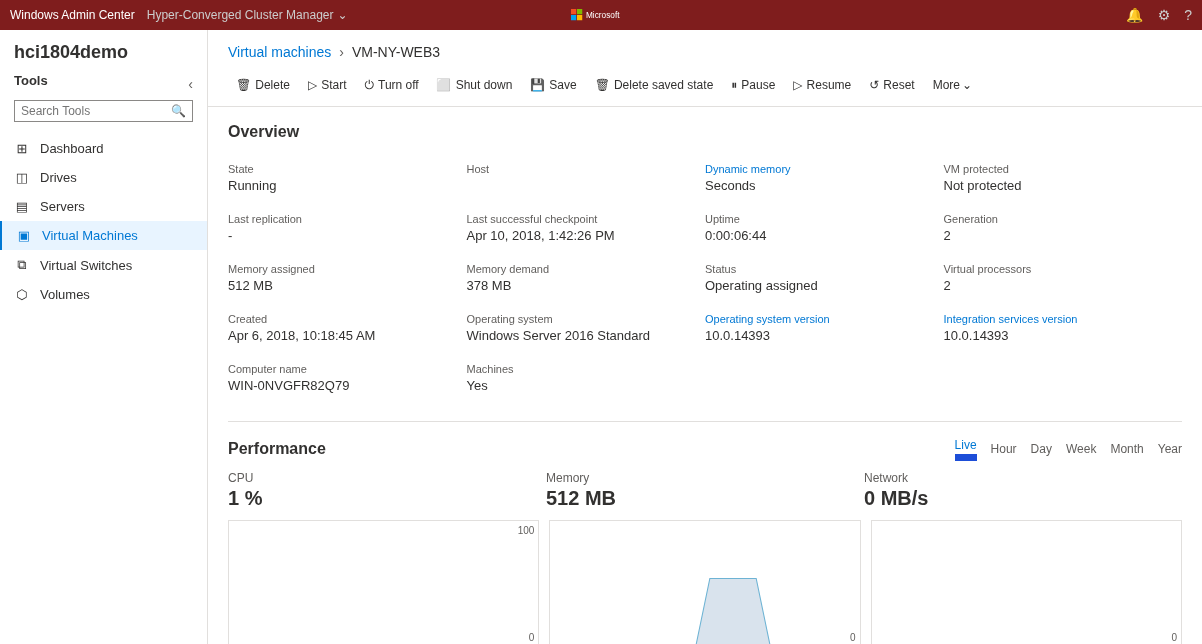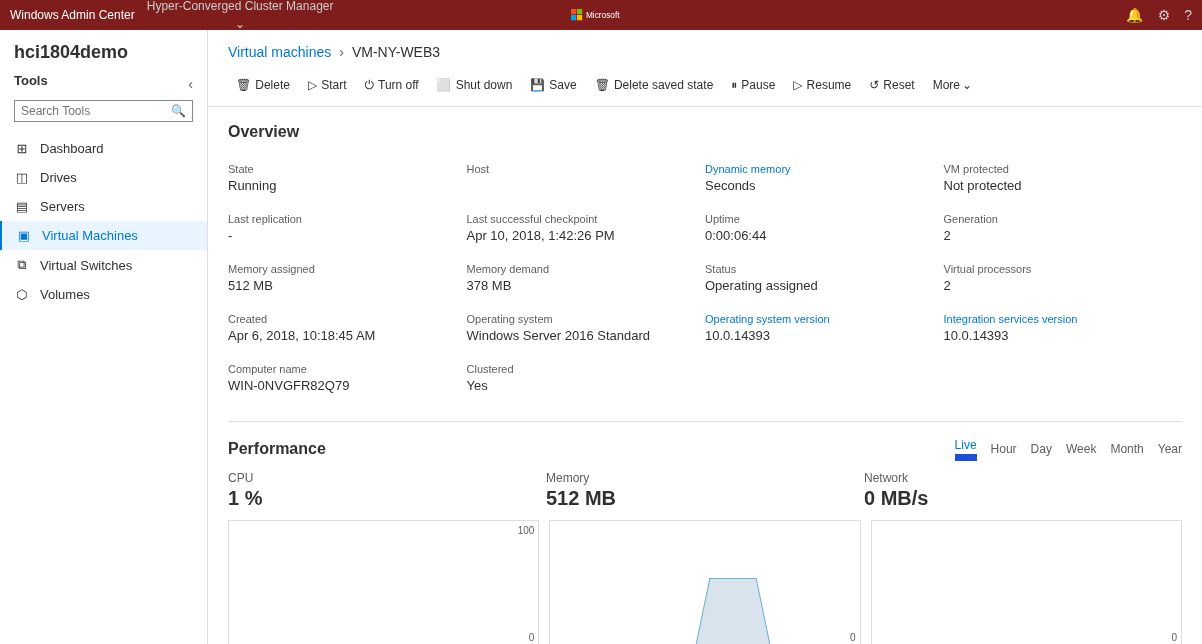--- a/index.html
+++ b/index.html
@@ -7,21 +7,21 @@
 
     
     .topbar {
       display: flex; align-items: center;
       background: #7f1d1d; color: #fff;
       height: 30px; padding: 0 10px;
       justify-content: space-between;
     }
     .topbar-left { display: flex; align-items: center; gap: 12px; }
     .topbar-app { font-size: 12px; font-weight: 400; color: #fff; }
-    .topbar-nav { display: flex; align-items: center; gap: 4px; font-size: 12px; color: #ccc; cursor: pointer; flex-direction: column; }
+    .topbar-nav { display: flex; align-items: center; gap: 4px; font-size: 12px; color: #ccc; cursor: pointer; }
     .topbar-nav span { color: #ccc; }
     .topbar-center { position: absolute; left: 50%; transform: translateX(-50%); }
     .topbar-right { display: flex; align-items: center; gap: 14px; }
     .topbar-icon { color: #ccc; font-size: 14px; cursor: pointer; }
 
     
     .layout { display: flex; height: calc(100vh - 30px); }
 
     
     .sidebar { width: 208px; background: #fff; border-right: 1px solid #e1dfdd; display: flex; flex-direction: column; flex-shrink: 0; }
@@ -284,21 +284,21 @@
         <div class="overview-cell">
           <div class="cell-label link">Integration services version</div>
           <div class="cell-value">10.0.14393</div>
         </div>
 
         <div class="overview-cell">
           <div class="cell-label">Computer name</div>
           <div class="cell-value">WIN-0NVGFR82Q79</div>
         </div>
         <div class="overview-cell">
-          <div class="cell-label">Clustered</div>
+          <div class="cell-label">Machines</div>
           <div class="cell-value">Yes</div>
         </div>
         <div class="overview-cell"></div>
         <div class="overview-cell"></div>
       </div>
     </div>
 
     <hr class="section-divider">
 
     <div class="perf-section">

